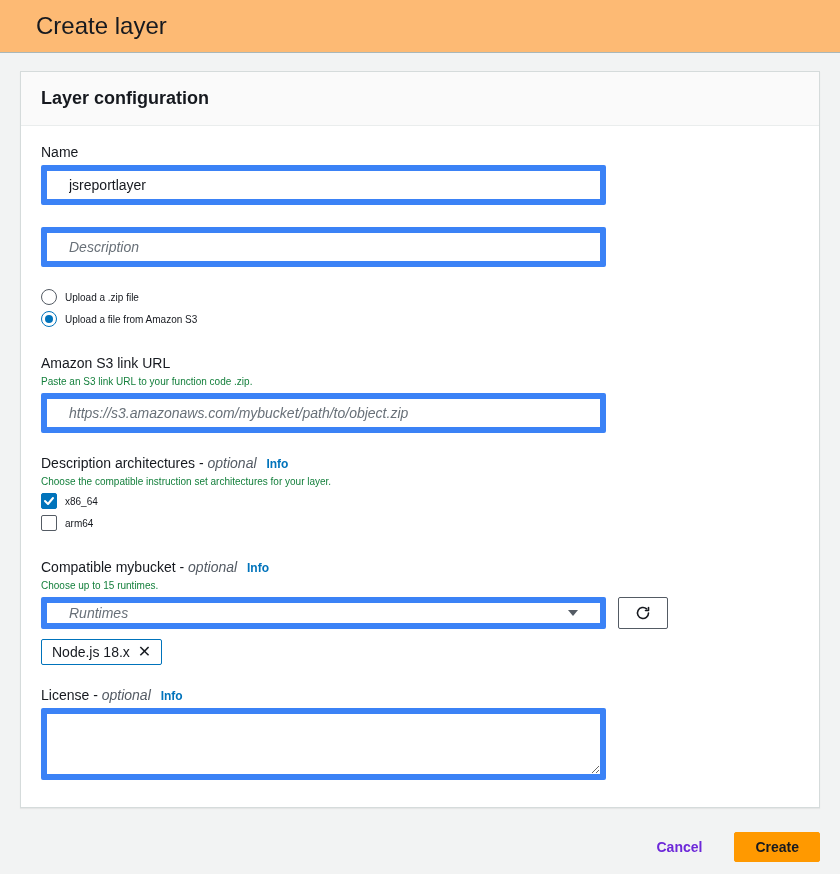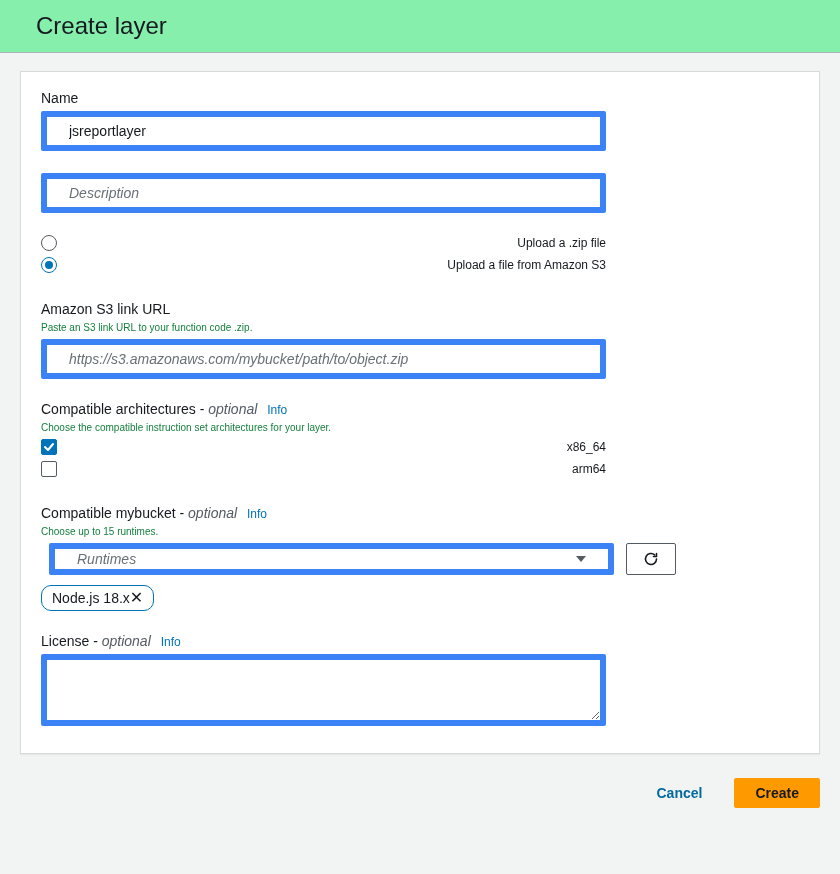--- a/index.html
+++ b/index.html
@@ -6,21 +6,21 @@
   body {
     font-family: "Amazon Ember", "Helvetica Neue", Arial, sans-serif;
     background: #f2f3f3;
     color: #16191f;
     width: 840px;
     font-size: 14px;
   }
   .page-header {
     padding: 12px 20px 12px 36px;
     border-bottom: 1px solid #aab7b8;
-    background: #86efac;
+    background: #fdba74;
   }
   .page-header h1 {
     font-size: 24px;
     font-weight: 400;
     color: #16191f;
   }
   .panel {
     margin: 18px 20px 0 20px;
     border: 1px solid #d5dbdb;
     background: #fff;
@@ -56,21 +56,21 @@
   }
   .hint {
     font-size: 10px;
     color: #15803d;
     margin-top: 2px;
     margin-bottom: 6px;
   }
   .info-link {
     font-size: 12px;
     color: #0073bb;
-    font-weight: 400;
+    font-weight: 700;
     margin-left: 6px;
     cursor: pointer;
   }
   input[type="text"], textarea, .select-box {
     width: 100%;
     border: 6px solid #3b82f6;
     border-radius: 2px;
     padding: 6px 22px;
     font-size: 14px;
     font-family: inherit;
@@ -83,22 +83,21 @@
   }
   textarea {
     height: 72px;
     resize: both;
   }
   .radio-row, .check-row {
     display: flex;
     align-items: center;
     gap: 8px;
     margin-bottom: 6px;
-    font-size: 12px;
-    justify-content: space-between;
+    font-size: 10px;
   }
   .radio-circle {
     width: 16px; height: 16px;
     border: 1px solid #545b64;
     border-radius: 50%;
     display: inline-flex;
     align-items: center;
     justify-content: center;
     background: #fff;
   }
@@ -125,21 +124,20 @@
     border-color: #0073bb;
   }
   .checkbox-box.checked svg {
     display: block;
   }
   .checkbox-box svg { display: none; }
   .select-row {
     display: flex;
     gap: 12px;
     align-items: stretch;
-    margin-left: 8px;
   }
   .select-box {
     display: flex;
     justify-content: space-between;
     align-items: center;
     color: #687078;
     font-style: italic;
     cursor: pointer;
     height: 32px;
   }
@@ -155,23 +153,23 @@
     border-radius: 2px;
     background: #fff;
     display: inline-flex;
     align-items: center;
     justify-content: center;
     cursor: pointer;
   }
   .tag-chip {
     display: inline-flex;
     align-items: center;
-    gap: 0;
+    gap: 8px;
     border: 1px solid #0073bb;
-    border-radius: 10px;
+    border-radius: 2px;
     padding: 4px 10px;
     margin-top: 10px;
     font-size: 14px;
     color: #16191f;
     background: #fff;
   }
   .tag-chip .x {
     font-size: 16px;
     line-height: 1;
     cursor: pointer;
@@ -186,37 +184,40 @@
   .btn {
     padding: 6px 20px;
     font-size: 14px;
     font-weight: 700;
     border-radius: 2px;
     cursor: pointer;
   }
   .btn-link {
     background: transparent;
     border: none;
-    color: #0369a1;
+    color: #6d28d9;
     font-weight: 700;
   }
   .btn-primary {
     background: #ff9900;
     border: 1px solid #ff9900;
     color: #16191f;
   }
 </style>
 </head>
 <body>
 
 <div class="page-header">
   <h1>Create layer</h1>
 </div>
 
 <div class="panel">
+  <div class="panel-header">
+    <h2>Layer configuration</h2>
+  </div>
   <div class="panel-body">
 
     <div class="form-group">
       <label class="main-label">Name</label>
       <input type="text" value="jsreportlayer" style="">
     </div>
 
     <div class="section-spacer"></div>
 
     <div class="form-group">
@@ -241,21 +242,21 @@
     <div class="form-group">
       <div class="main-label">Amazon S3 link URL</div>
       <div class="hint">Paste an S3 link URL to your function code .zip.</div>
       <input type="text" placeholder="https://s3.amazonaws.com/mybucket/path/to/object.zip" style="">
     </div>
 
     <div class="section-spacer"></div>
 
     <div class="form-group">
       <div class="main-label">
-        <span>Compatible architectures - </span><span class="optional">optional</span>
+        <span>Description architectures - </span><span class="optional">optional</span>
         <span class="info-link">Info</span>
       </div>
       <div class="hint">Choose the compatible instruction set architectures for your layer.</div>
       <div class="check-row">
         <span class="checkbox-box checked">
           <svg width="12" height="12" viewBox="0 0 12 12">
               <path d="M2 6 L5 9 L10 3" stroke="#fff" stroke-width="2" fill="none" stroke-linecap="round" stroke-linejoin="round"></path>
             </svg>
         </span>
         <span>x86_64</span>

